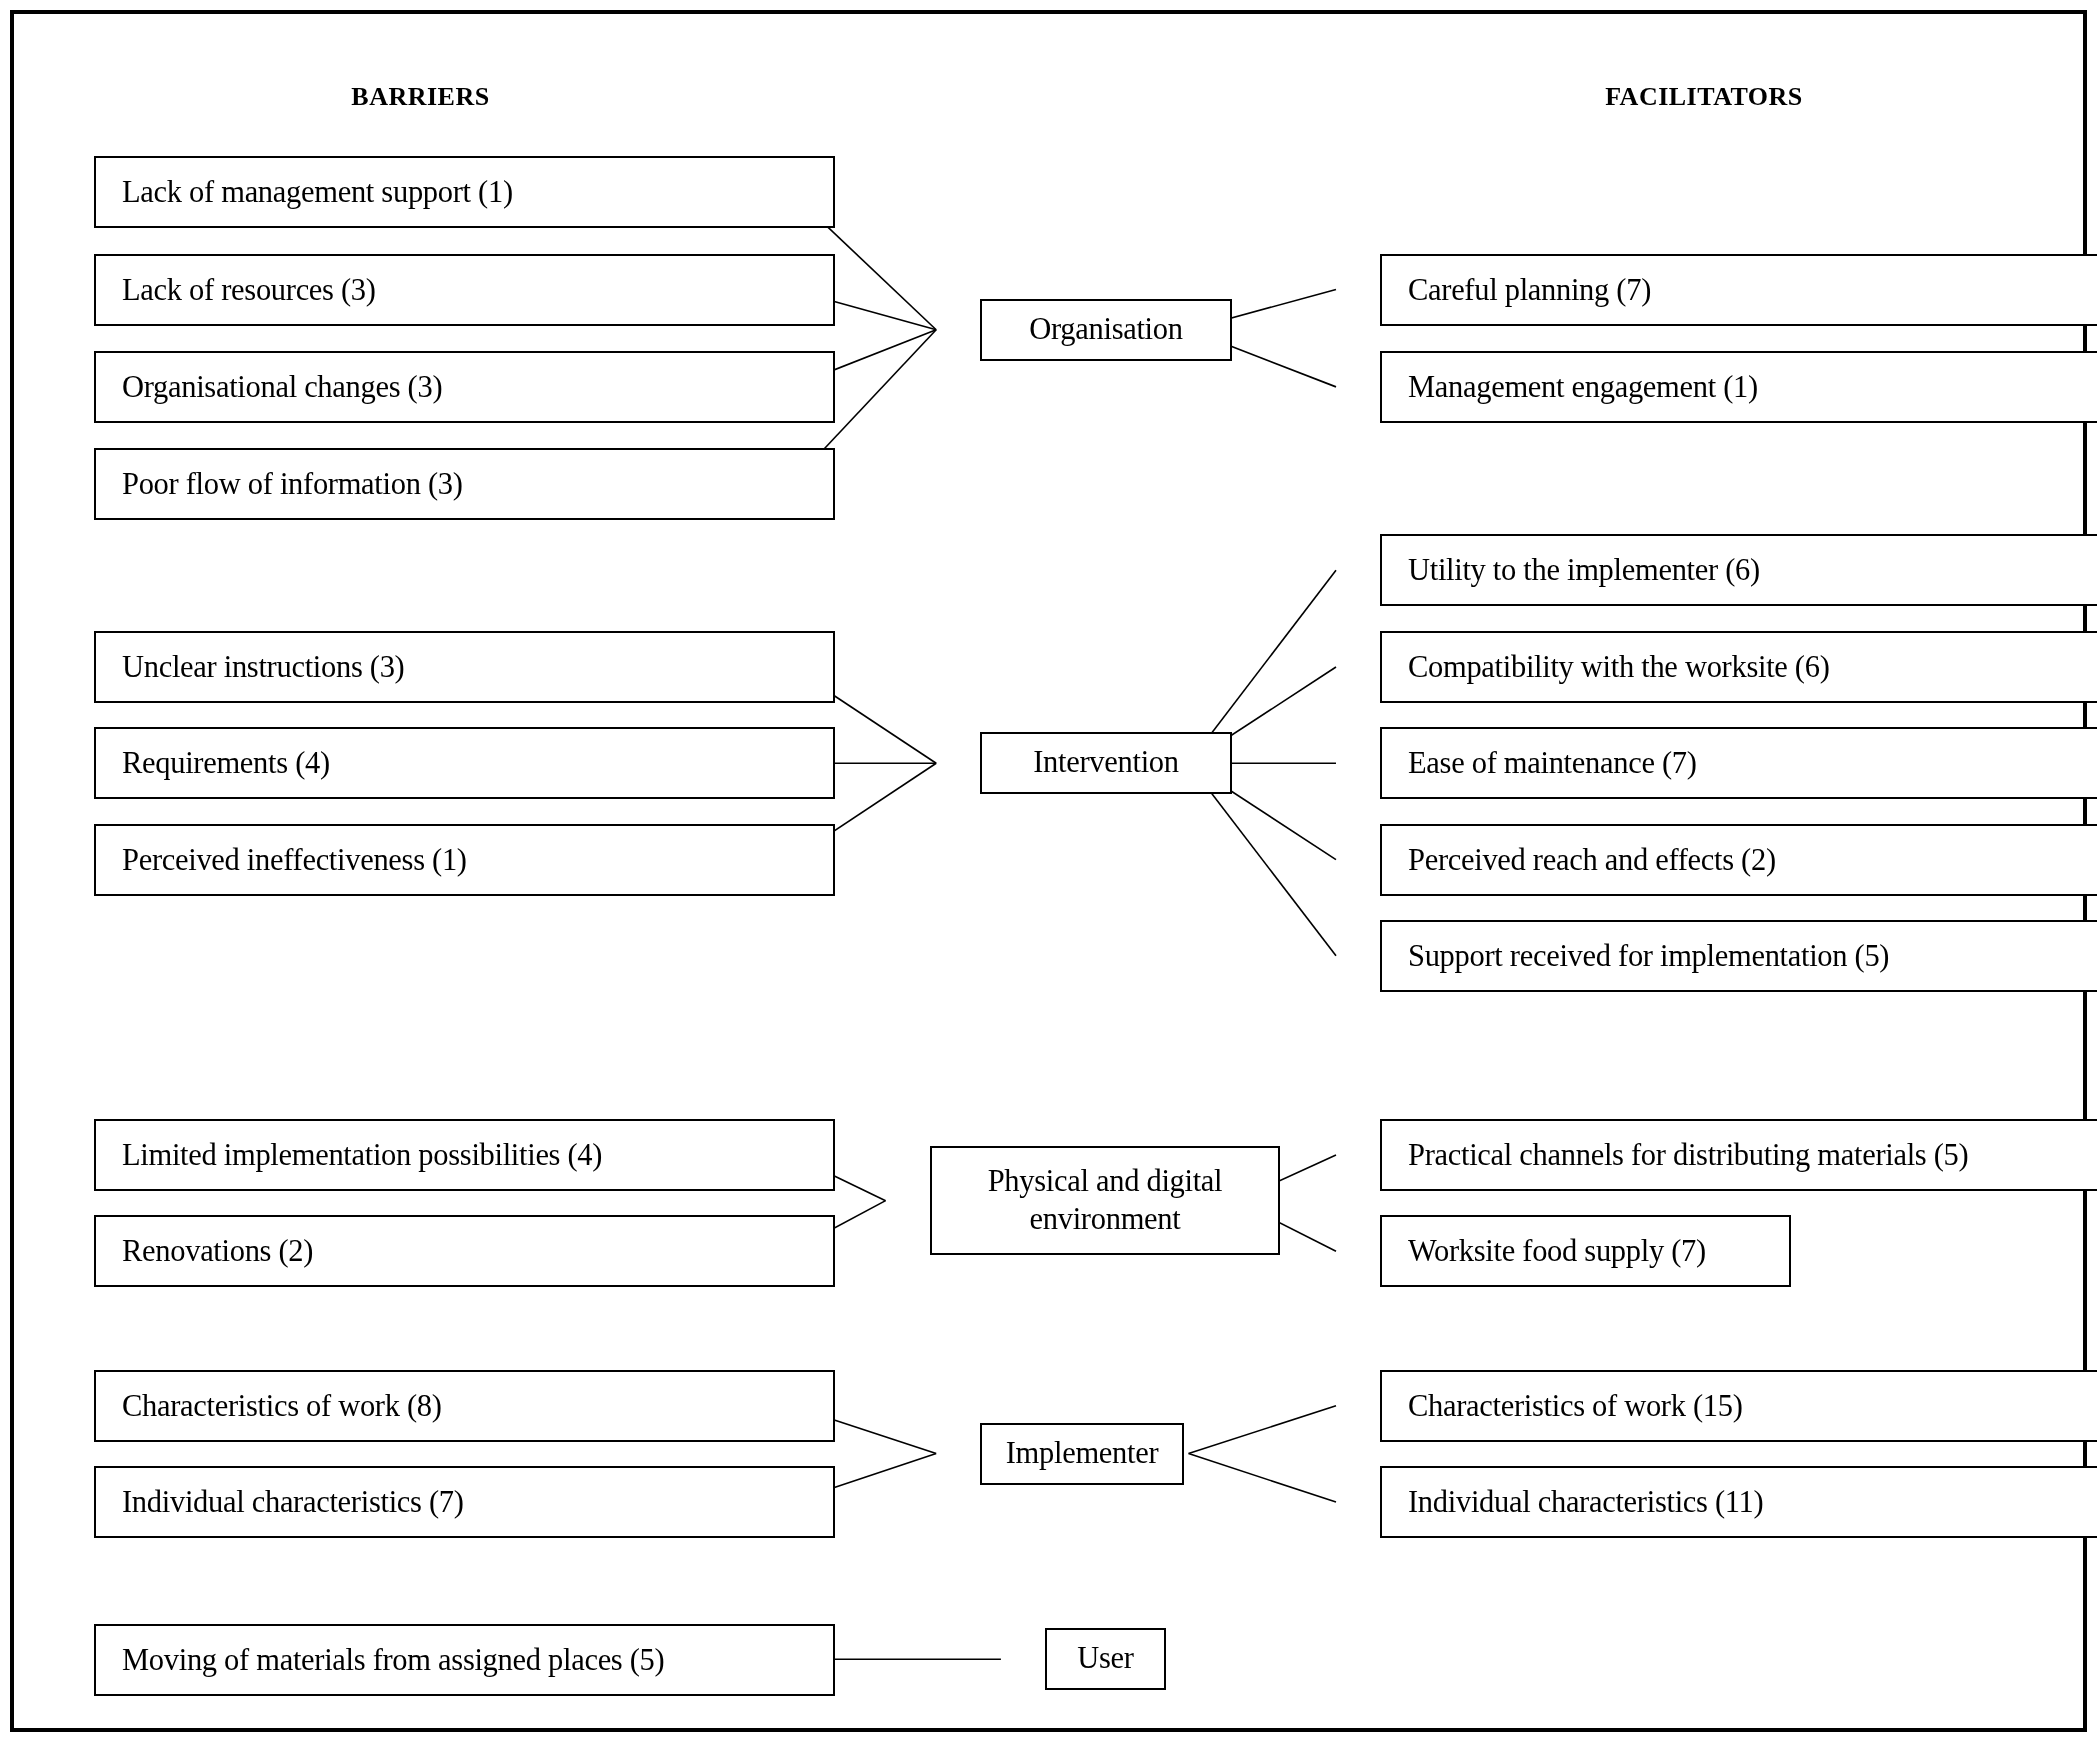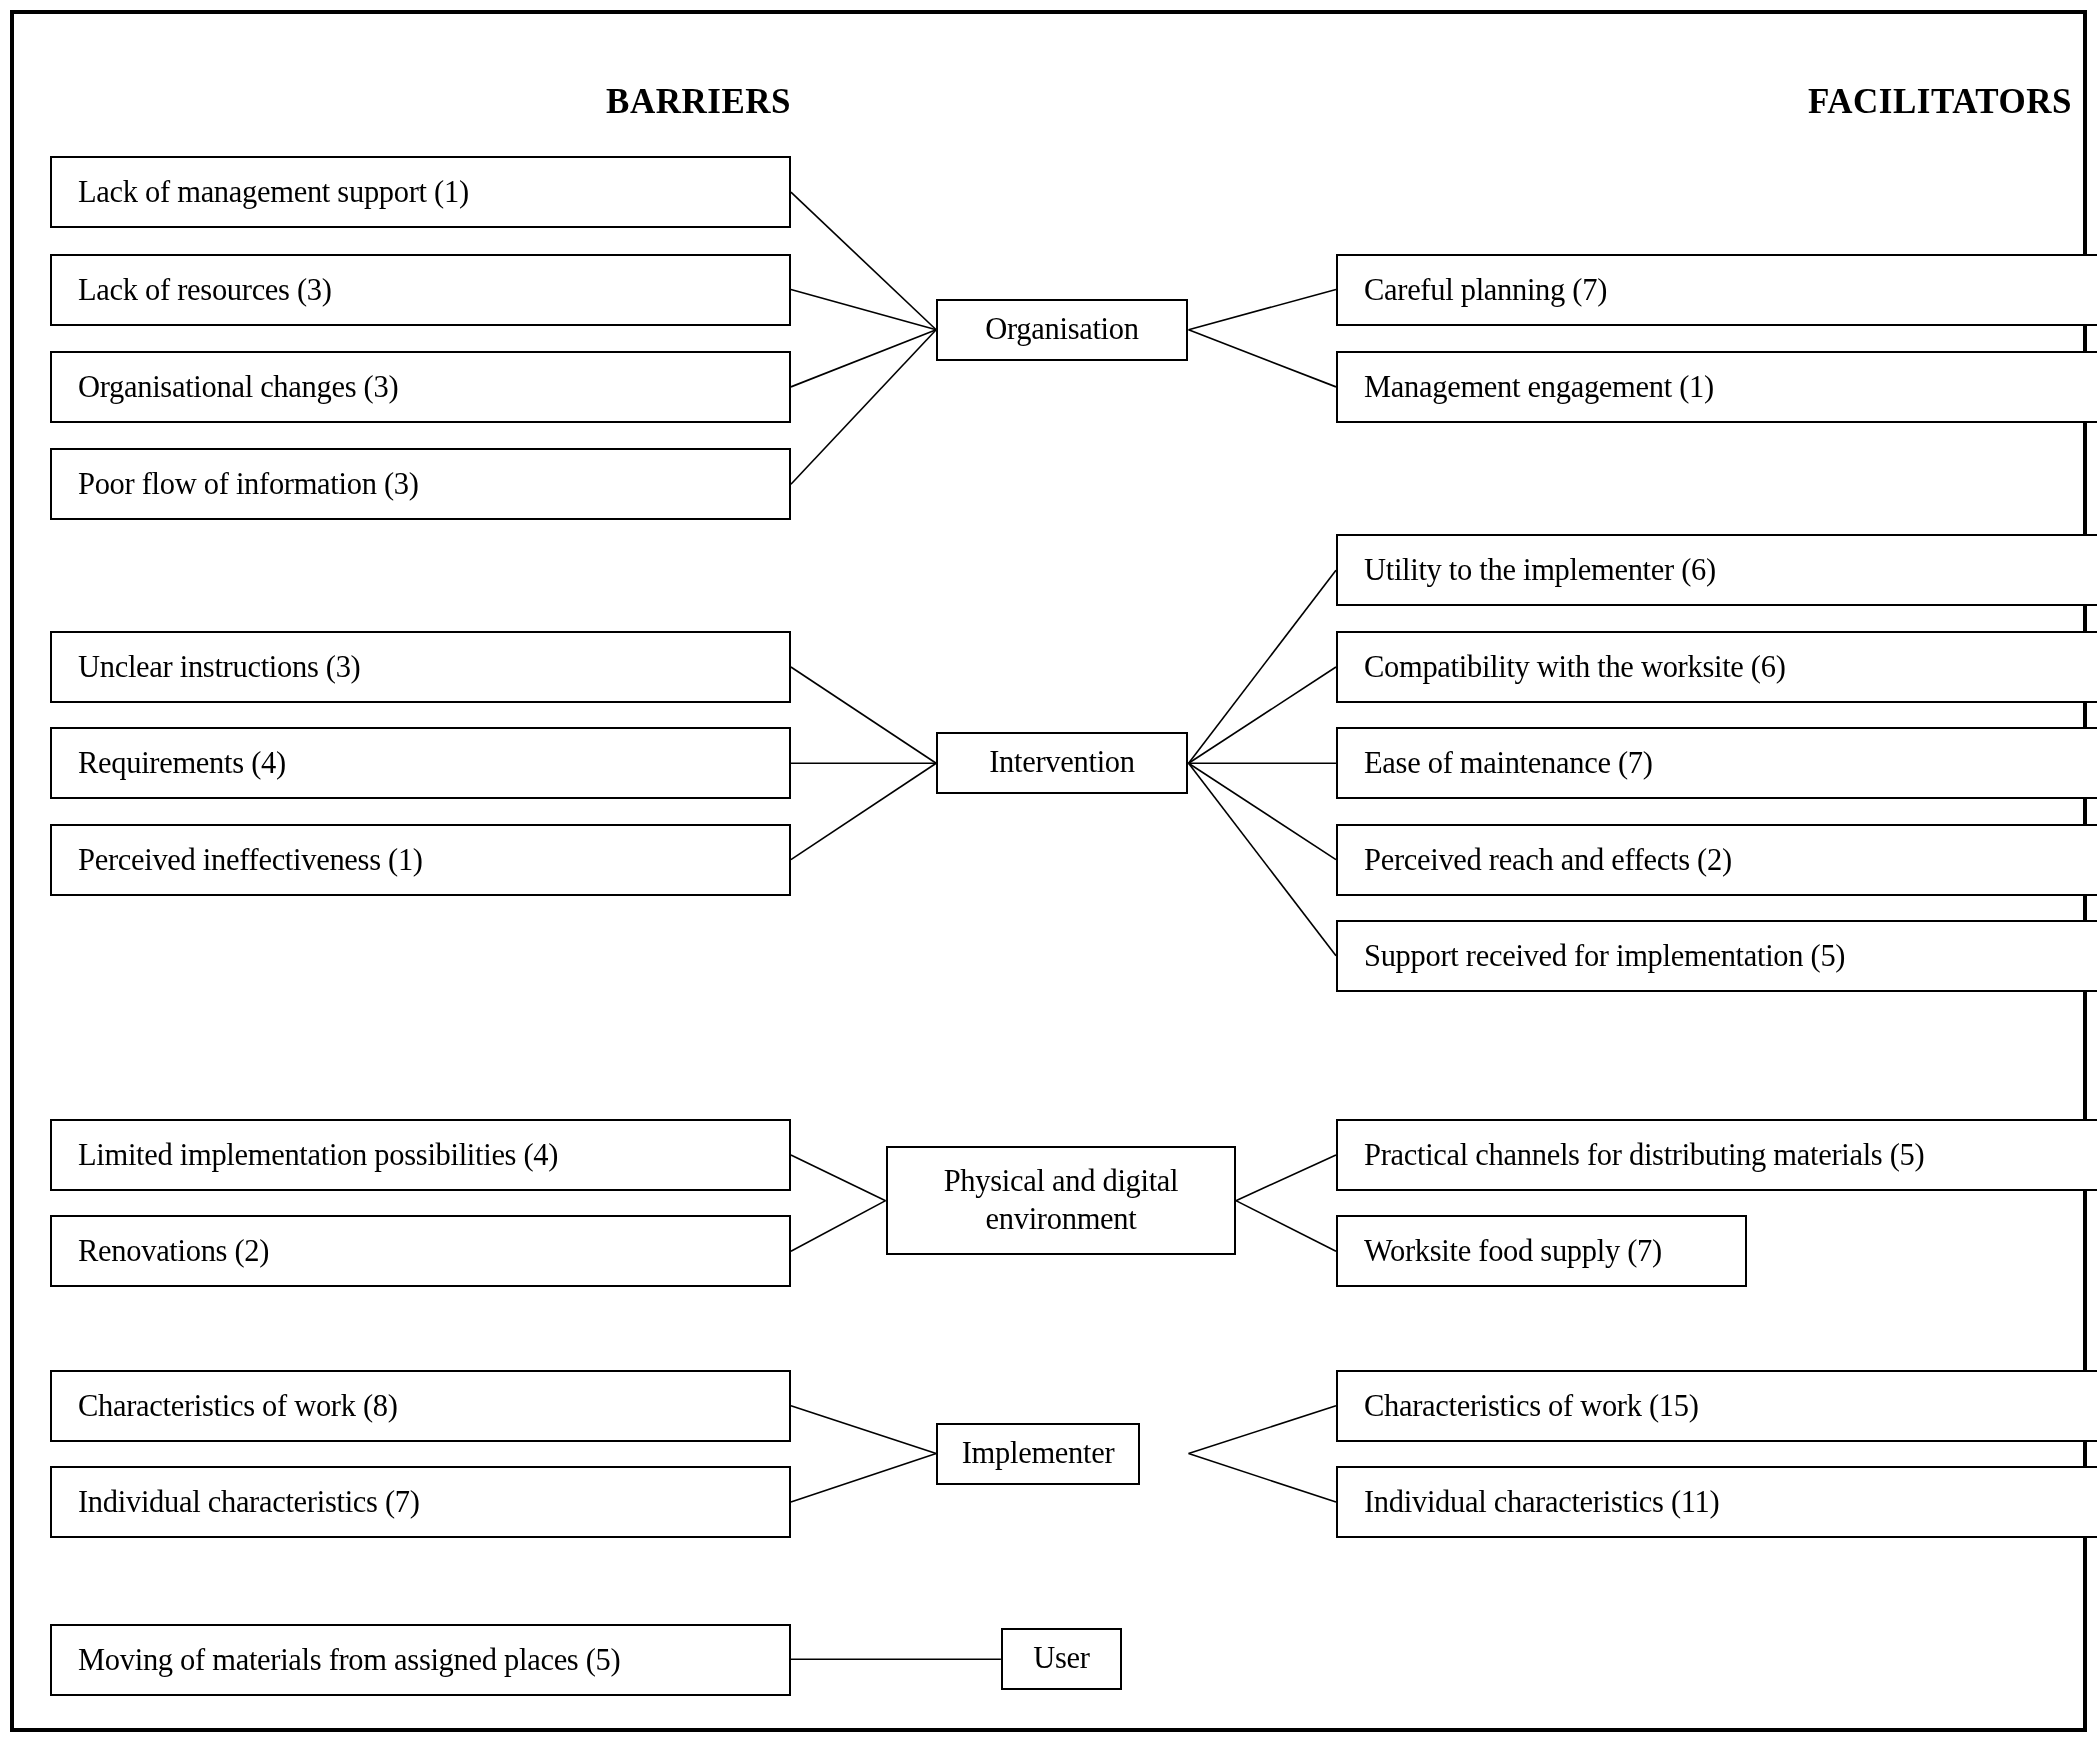--- a/index.html
+++ b/index.html
@@ -16,23 +16,23 @@
     color: #000000;
   }
   .frame {
     position: absolute;
     left: 9.8px; top: 9.8px; right: 9.8px; bottom: 9.8px;
     border: 4.4px solid #000000;
   }
   .heading {
     position: absolute;
     top: 82px;
-    font-size: 35px;
+    font-size: 26px;
     font-weight: bold;
-    text-align: right;
+    text-align: center;
     letter-spacing: 0.5px;
     white-space: nowrap;
   }
   #heading-barriers { left: 50px; width: 741px; }
   #heading-facilitators { left: 1336px; width: 736px; }
   svg.lines {
     position: absolute;
     left: 0; top: 0;
     width: 2097px;
     height: 1742px;
@@ -41,20 +41,21 @@
     position: absolute;
     background: #ffffff;
     border: 2.7px solid #000000;
     box-sizing: border-box;
     display: flex;
     align-items: center;
     font-size: 30.5px;
     letter-spacing: -0.3px;
     white-space: nowrap;
     padding-left: 26px;
+    margin-left: 44px;
   }
   .side-box { width: 741px; height: 72px; left: 50px; }
   .fac-box  { width: 868px; height: 72px; left: 1336px; }
   .center-box {
     justify-content: center;
     padding: 4px 11px;
     text-align: center;
     white-space: normal;
     line-height: 1.22;
   }

